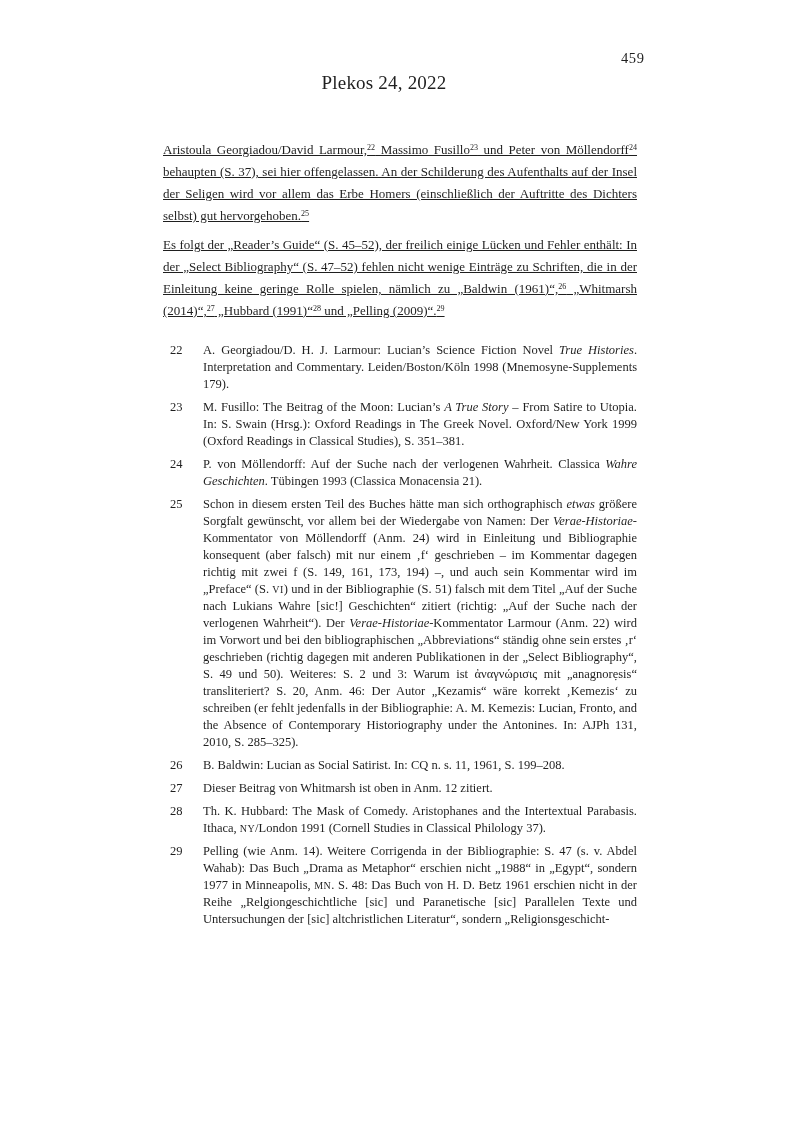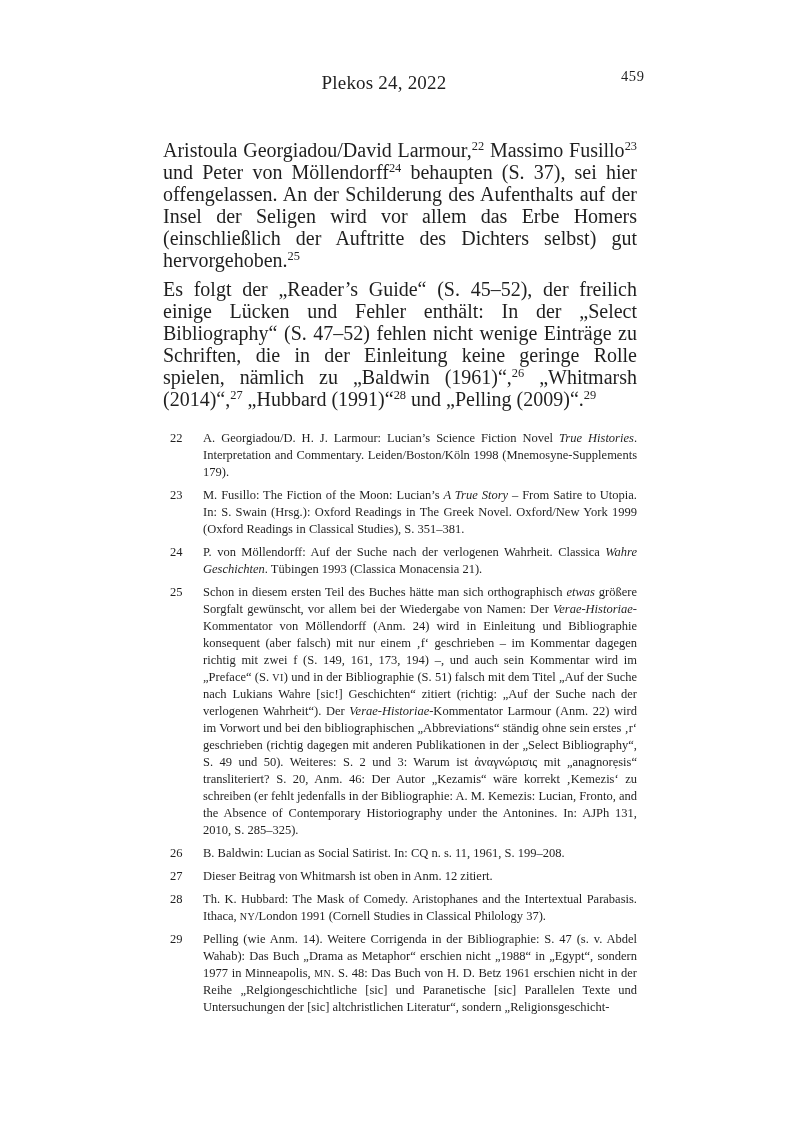--- a/index.html
+++ b/index.html
@@ -17,32 +17,33 @@
   }
   .running-header {
     position: absolute;
     top: 72px; left: 163px; width: 442px;
     text-align: center;
     font-size: 19px;
     letter-spacing: 0.2px;
   }
   .page-number {
     position: absolute;
-    top: 68px; left: 621px;
+    top: 50px; left: 621px;
     font-size: 14.5px;
     letter-spacing: 0.6px;
   }
   .content {
     position: absolute;
     top: 139px; left: 163px; width: 474px;
   }
   .main-text {
-    font-size: 20px;
+    font-size: 13px;
     line-height: 22px;
     text-align: justify;
+    text-decoration: underline;
   }
   .main-text p { margin: 0 0 7px 0; }
   .footnotes {
     margin-top: 20px;
     font-size: 12.5px;
     line-height: 17px;
   }
   .footnote {
     display: flex;
     margin-bottom: 6px;
@@ -83,21 +84,21 @@
         <p><span>Es folgt der „Reader’s Guide“ (S. 45–52), der freilich einige Lücken und Fehler enthält: In der „Select Bibliography“ (S. 47–52) fehlen nicht wenige Einträge zu Schriften, die in der Einleitung keine geringe Rolle spielen, nämlich zu „Baldwin (1961)“,</span><sup class="sup">26</sup><span> „Whitmarsh (2014)“,</span><sup class="sup">27</sup><span> „Hubbard (1991)“</span><sup class="sup">28</sup><span> und „Pelling (2009)“.</span><sup class="sup">29</sup></p>
       </div>
 
     <div class="footnotes">
         <div class="footnote">
           <div class="fn-num">22</div>
           <div class="fn-text"><span>A. Georgiadou/D. H. J. Larmour: Lucian’s Science Fiction Novel </span><span class="it">True Histories</span><span>. Interpretation and Commentary. Leiden/Boston/Köln 1998 (Mnemosyne-Supplements 179).</span></div>
         </div>
         <div class="footnote">
           <div class="fn-num">23</div>
-          <div class="fn-text"><span>M. Fusillo: The Fiction of the Moon: Lucian’s </span><span class="it">A True Story</span><span> – From Satire to Utopia. In: S. Swain (Hrsg.): Oxford Readings in The Greek Novel. Oxford/New York 1999 (Oxford Readings in Classical Studies), S. 351–381.</span></div>
+          <div class="fn-text"><span>M. Fusillo: The Beitrag of the Moon: Lucian’s </span><span class="it">A True Story</span><span> – From Satire to Utopia. In: S. Swain (Hrsg.): Oxford Readings in The Greek Novel. Oxford/New York 1999 (Oxford Readings in Classical Studies), S. 351–381.</span></div>
         </div>
         <div class="footnote">
           <div class="fn-num">24</div>
           <div class="fn-text"><span>P. von Möllendorff: Auf der Suche nach der verlogenen Wahrheit. Classica </span><span class="it">Wahre Geschichten</span><span>. Tübingen 1993 (Classica Monacensia 21).</span></div>
         </div>
         <div class="footnote">
           <div class="fn-num">25</div>
           <div class="fn-text"><span>Schon in diesem ersten Teil des Buches hätte man sich orthographisch </span><span class="it">etwas</span><span> größere Sorgfalt gewünscht, vor allem bei der Wiedergabe von Namen: Der </span><span class="it">Verae-Historiae</span><span>-Kommentator von Möllendorff (Anm. 24) wird in Einleitung und Bibliographie konsequent (aber falsch) mit nur einem ‚f‘ geschrieben – im Kommentar dagegen richtig mit zwei f (S. 149, 161, 173, 194) –, und auch sein Kommentar wird im „Preface“ (S. </span><span class="sc">VI</span><span>) und in der Bibliographie (S. 51) falsch mit dem Titel „Auf der Suche nach Lukians Wahre [sic!] Geschichten“ zitiert (richtig: „Auf der Suche nach der verlogenen Wahrheit“). Der </span><span class="it">Verae-Historiae</span><span>-Kommentator Larmour (Anm. 22) wird im Vorwort und bei den bibliographischen „Abbreviations“ ständig ohne sein erstes ‚r‘ geschrieben (richtig dagegen mit anderen Publikationen in der „Select Bibliography“, S. 49 und 50). Weiteres: S. 2 und 3: Warum ist ἀναγνώρισις mit „anagnorẹsis“ transliteriert? S. 20, Anm. 46: Der Autor „Kezamis“ wäre korrekt ‚Kemezis‘ zu schreiben (er fehlt jedenfalls in der Bibliographie: A. M. Kemezis: Lucian, Fronto, and the Absence of Contemporary Historiography under the Antonines. In: AJPh 131, 2010, S. 285–325).</span></div>
         </div>
         <div class="footnote">

